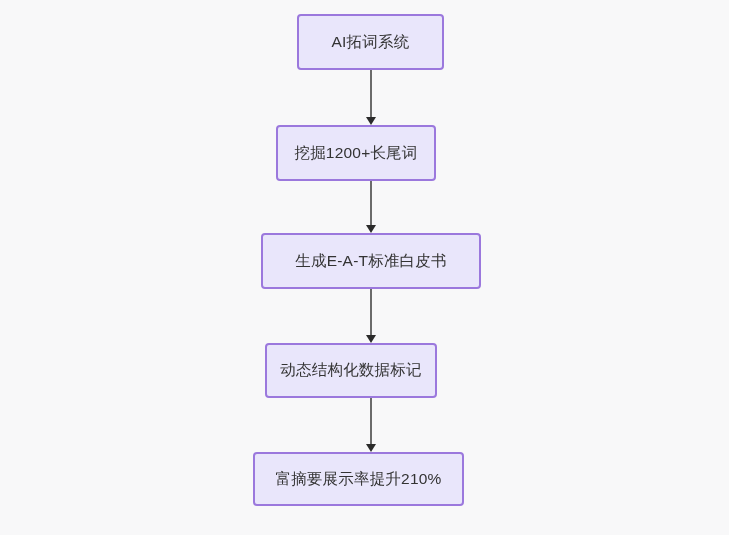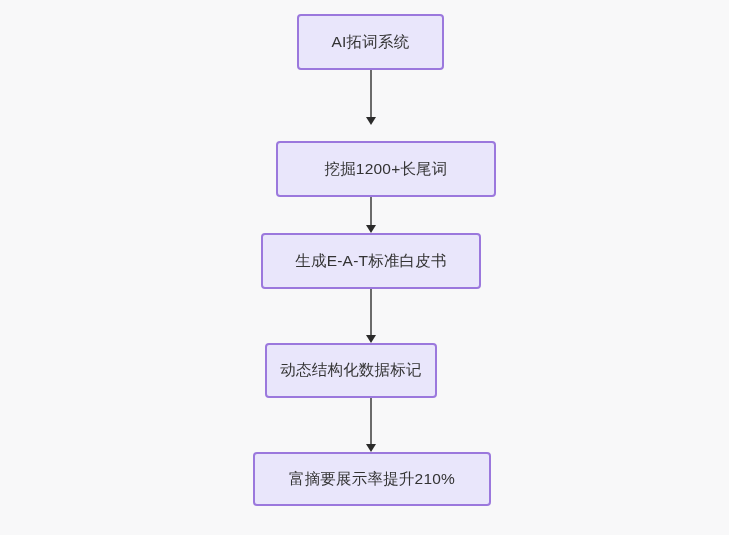--- a/index.html
+++ b/index.html
@@ -56,24 +56,24 @@
     left: -4px;
     width: 0;
     height: 0;
     border-left: 5px solid transparent;
     border-right: 5px solid transparent;
     border-top: 8px solid #2b2b2b;
   }
 
   
   #node-0 { left: 297px; top: 14px;  width: 147px; height: 56px; }
-  #node-1 { left: 276px; top: 141px; width: 220px; height: 56px; }
+  #node-1 { left: 276px; top: 125px; width: 160px; height: 56px; }
   #node-2 { left: 261px; top: 233px; width: 220px; height: 56px; }
   #node-3 { left: 265px; top: 343px; width: 172px; height: 55px; }
-  #node-4 { left: 253px; top: 452px; width: 238px; height: 54px; }
+  #node-4 { left: 253px; top: 452px; width: 211px; height: 54px; }
 
   
   #edge-0 { left: 370px; top: 70px;  height: 55px; }
   #edge-1 { left: 370px; top: 181px; height: 52px; }
   #edge-2 { left: 370px; top: 289px; height: 54px; }
   #edge-3 { left: 370px; top: 398px; height: 54px; }
 </style>
 </head>
 <body>
 

